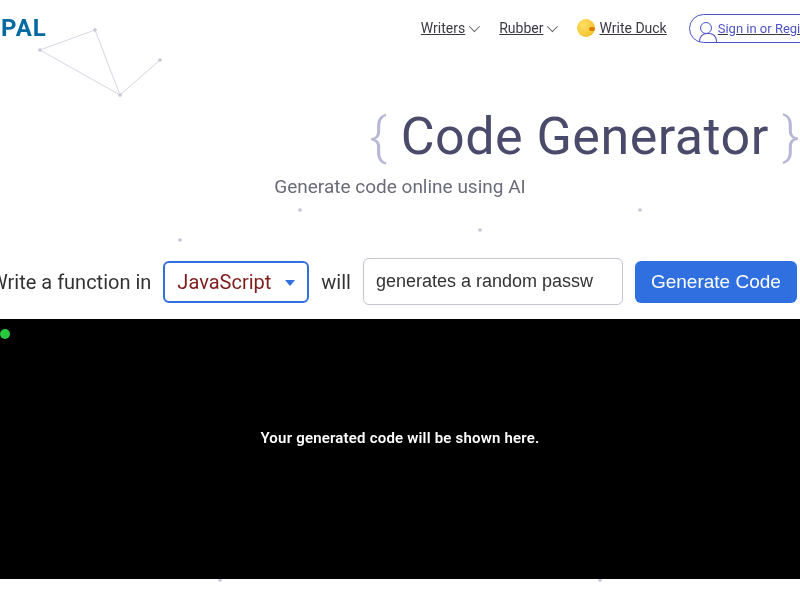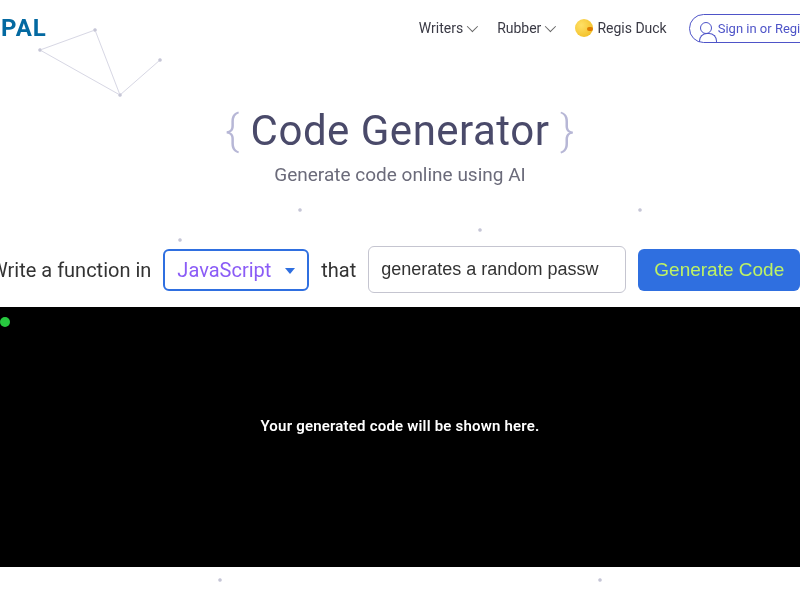--- a/index.html
+++ b/index.html
@@ -31,21 +31,21 @@
     font-size: 24px;
     font-weight: 700;
     letter-spacing: 1px;
     margin-left: -30px; 
     white-space: nowrap;
   }
   .logo .code { color: #2f2f3a; }
   .logo .pal  { color: #0369a1; }
   .navlinks {
     display: flex; align-items: center; gap: 22px;
-    font-size: 14px; color: #3a3a45;
+    font-size: 14px; color: #3a3a45; text-decoration: underline;
   }
   .navitem {
     display: flex; align-items: center; gap: 4px; cursor: pointer;
   }
   .navitem .chev {
     width: 8px; height: 8px;
     border-right: 1.5px solid #666; border-bottom: 1.5px solid #666;
     transform: rotate(45deg) translateY(-2px);
   }
   .duck {
@@ -75,24 +75,25 @@
   }
   .signin .usericon::after {
     content: ""; position: absolute; left: -2px; top: 10px;
     width: 16px; height: 8px; border: 1.5px solid #4e54c8;
     border-bottom: none; border-radius: 8px 8px 0 0;
   }
 
   
   .hero { text-align: center; margin-top: 50px; position: relative; z-index: 2;}
   .title {
-    font-size: 42px;
+    font-size: 52px;
     color: #4a4a6a;
     font-weight: 400;
     letter-spacing: 0.5px;
+    text-align: right;
   }
   .title .brace { color: #b7b7d6; font-weight: 300; }
   .subtitle {
     font-size: 19px;
     color: #6b6b7a;
     margin-top: 8px;
   }
 
   
   .promptrow {
@@ -100,21 +101,21 @@
     margin-top: 60px; padding: 0 0 0 0;
     font-size: 19px; color: #333;
     position: relative; z-index: 2;
     margin-left: -10px;
   }
   .plain { white-space: nowrap; font-size: 20px; color: #333; }
   .lang-select {
     border: 2px solid #2f6fe0;
     border-radius: 6px;
     padding: 6px 36px 6px 12px;
-    color: #8b5cf6;
+    color: #7f1d1d;
     font-size: 20px;
     position: relative;
     cursor: pointer;
     background: #fff;
     height: 42px; line-height: 26px;
     white-space: nowrap;
   }
   .lang-select .tri {
     position: absolute; right: 12px; top: 17px;
     width: 0; height: 0;
@@ -127,21 +128,21 @@
     border-radius: 6px;
     padding: 8px 12px;
     font-size: 18px;
     color: #333;
     height: 47px;
     width: 260px;
     outline: none;
   }
   .genbtn {
     background: #2f6fe0;
-    color: #bef264;
+    color: #ffffff;
     border: none;
     border-radius: 6px;
     padding: 0 16px;
     height: 42px;
     font-size: 19px;
     cursor: pointer;
     white-space: nowrap;
   }
 
   
@@ -198,21 +199,21 @@
     <div class="navitem">
       <span>Writers</span>
       <span class="chev"></span>
     </div>
     <div class="navitem">
       <span>Rubber</span>
       <span class="chev"></span>
     </div>
     <div class="navitem">
       <span class="duck"></span>
-      <span>Regis Duck</span>
+      <span>Write Duck</span>
     </div>
     <div class="signin">
       <span class="usericon"></span>
       <span>Sign in or Regis</span>
     </div>
   </div>
 </div>
 
 <div class="hero">
   <div class="title">
@@ -222,21 +223,21 @@
   </div>
   <div class="subtitle">Generate code online using AI</div>
 </div>
 
 <div class="promptrow">
   <span class="plain">Write a function in</span>
   <div class="lang-select">
     <span>JavaScript</span>
     <span class="tri"></span>
   </div>
-  <span class="plain">that</span>
+  <span class="plain">will</span>
   <input class="taskinput" type="text" value="generates a random passw" style="">
   <button class="genbtn">Generate Code</button>
 </div>
 
 <div class="codearea">
   <div class="trafficlights">
     <span class="dot green"></span>
   </div>
   <div class="codeplaceholder">Your generated code will be shown here.</div>
 </div>

